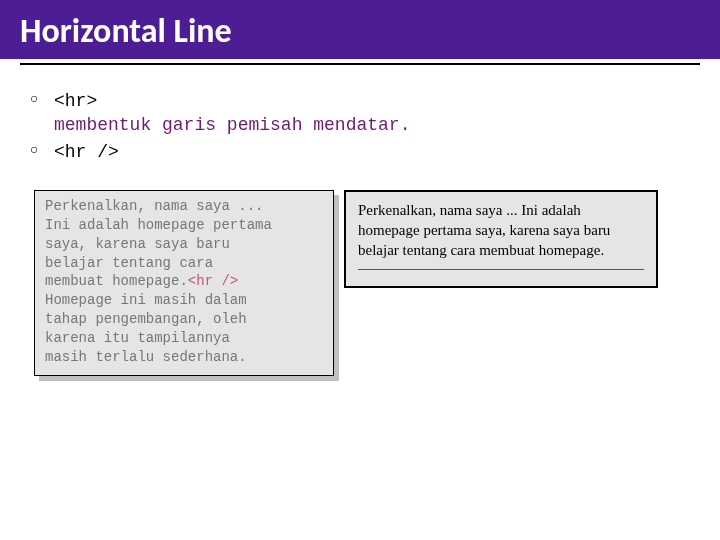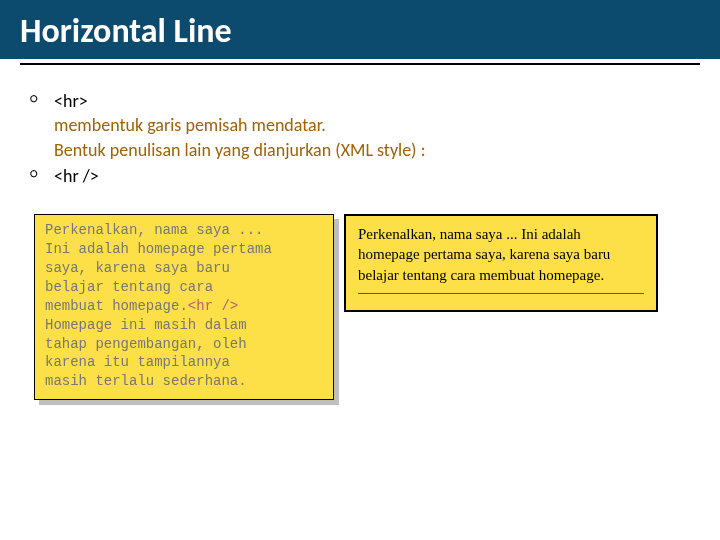--- a/index.html
+++ b/index.html
@@ -5,76 +5,76 @@
   * { margin: 0; padding: 0; box-sizing: border-box; }
   body {
     width: 720px;
     height: 540px;
     background: #fff;
     font-family: Calibri, Arial, sans-serif;
     position: relative;
     overflow: hidden;
   }
   .title-bar {
-    background: #0c4a6e;
+    background: #4c1d95;
     color: #fff;
     padding: 10px 20px 8px 20px;
   }
   .title-bar h1 {
     font-size: 34px;
     font-weight: bold;
     font-family: Calibri, Arial, sans-serif;
   }
   .hrule {
     border: none;
     border-top: 2px solid #000;
     margin: 4px 20px 0 20px;
   }
   .content {
     padding: 24px 40px 10px 54px;
   }
-  .bullet-list { list-style: none; }
+  .bullet-list { list-style: none; font-family: Liberation Mono, monospace; }
   .bullet-item {
     position: relative;
     font-size: 18px;
     line-height: 1.35;
     color: #000;
     margin-bottom: 2px;
   }
   .bullet-item::before {
     content: "○";
     position: absolute;
     left: -24px;
     top: 1px;
     font-size: 14px;
     color: #000;
   }
   .sub {
     font-size: 18px;
     line-height: 1.35;
-    color: #a16207;
+    color: #701a75;
   }
   .panels {
     display: flex;
     gap: 10px;
     margin: 14px 34px 0 34px;
   }
   .panel {
     position: relative;
   }
   .shadow {
     position: absolute;
     top: 5px; left: 5px; right: -5px; bottom: -5px;
     background: #bfbfbf;
     z-index: 0;
   }
   .panel-inner {
     position: relative;
     z-index: 1;
-    background: #fde047;
+    background: #e5e5e5;
     border: 1px solid #000;
     padding: 6px 10px 8px 10px;
   }
   .code {
     font-family: "Courier New", monospace;
     font-size: 14px;
     line-height: 1.35;
     color: #777;
     white-space: pre;
   }
@@ -100,21 +100,20 @@
 <div class="title-bar">
   <h1>Horizontal Line</h1>
 </div>
 <hr class="hrule">
 
 <div class="content">
   <ul class="bullet-list">
     <li class="bullet-item">
       <span>&lt;hr&gt;</span>
       <div class="sub">membentuk garis pemisah mendatar.</div>
-      <div class="sub">Bentuk penulisan lain yang dianjurkan (XML style) :</div>
     </li>
     <li class="bullet-item">
       <span>&lt;hr /&gt;</span>
     </li>
   </ul>
 </div>
 
 <div class="panels">
 
   <div class="panel left">

